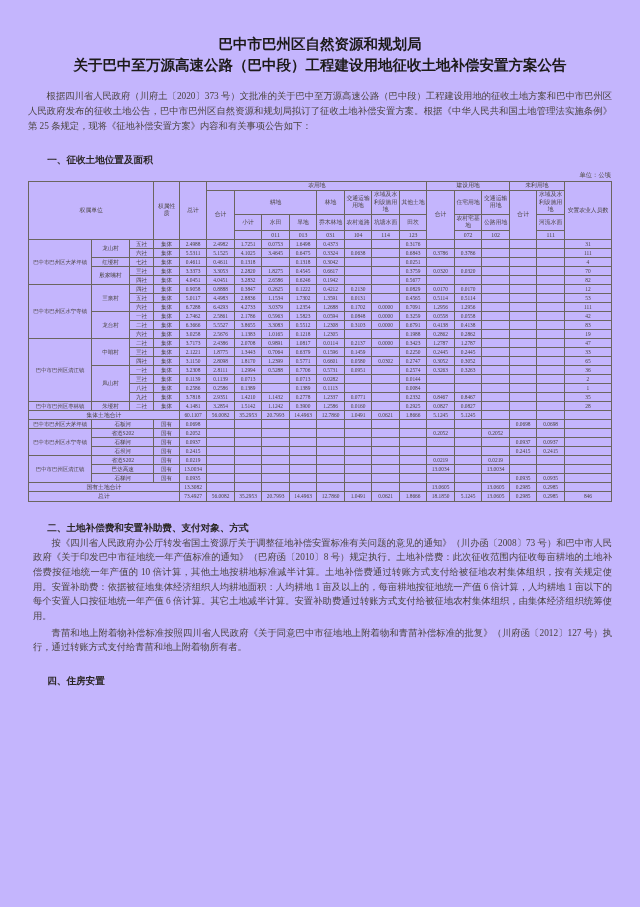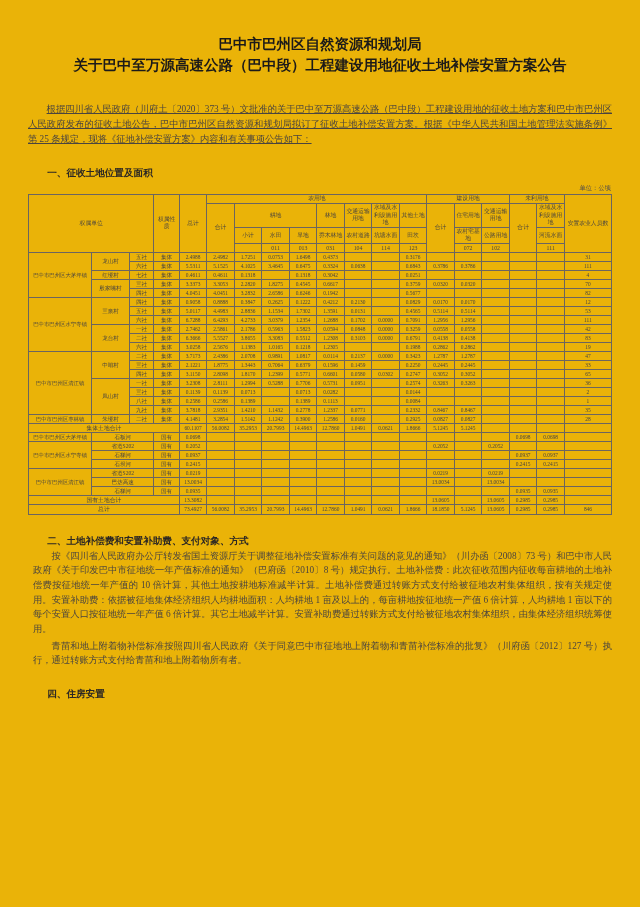--- a/index.html
+++ b/index.html
@@ -1,25 +1,25 @@
 <!DOCTYPE html>
 <html><head>
 <meta charset="utf-8">
 <style>
   html,body{margin:0;padding:0;}
   body{
     width:640px;height:907px;overflow:hidden;background:#fbfbfa;
     font-family:"Liberation Serif","DejaVu Serif",serif;color:#3d3a38;
   }
-  .page{width:640px;height:907px;position:relative;background:#eab308;box-sizing:border-box;padding:34px 28px 0 28px;}
+  .page{width:640px;height:907px;position:relative;background:#c4b5fd;box-sizing:border-box;padding:34px 28px 0 28px;}
   .title{ text-align:center;font-family:"Liberation Sans","DejaVu Sans",sans-serif;
     font-weight:bold;color:#1c1a19;line-height:1.45;}
   .title .t1{font-size:14.5px;}
   .title .t2{font-size:14.5px;}
-  .intro{font-size:9.3px;line-height:1.6;text-align:justify;margin-top:26px;text-indent:2em;color:#4a443f;text-decoration:underline;}
+  .intro{font-size:9.3px;line-height:1.6;text-align:justify;margin-top:13px;text-indent:2em;color:#4a443f;}
   .sec-head{font-size:9.6px;font-weight:bold;color:#2a2624;margin-top:20px;text-indent:2em;
     font-family:"Liberation Sans","DejaVu Sans",sans-serif;}
   .unit-note{font-size:6.3px;text-align:right;color:#55504b;margin:4px 1px 1px 0;}
   table.land{border-collapse:collapse;table-layout:fixed;width:584px;font-size:5.6px;color:#49443f;}
   table.land th,table.land td{
     border:0.5px solid #6b6560;padding:0.5px 1px;text-align:center;vertical-align:middle;
     font-weight:normal;line-height:1.25;overflow:hidden;word-break:break-all;
   }
   table.land .hcell{font-size:5.8px;}
   table.land td.num{font-size:5.4px;}

